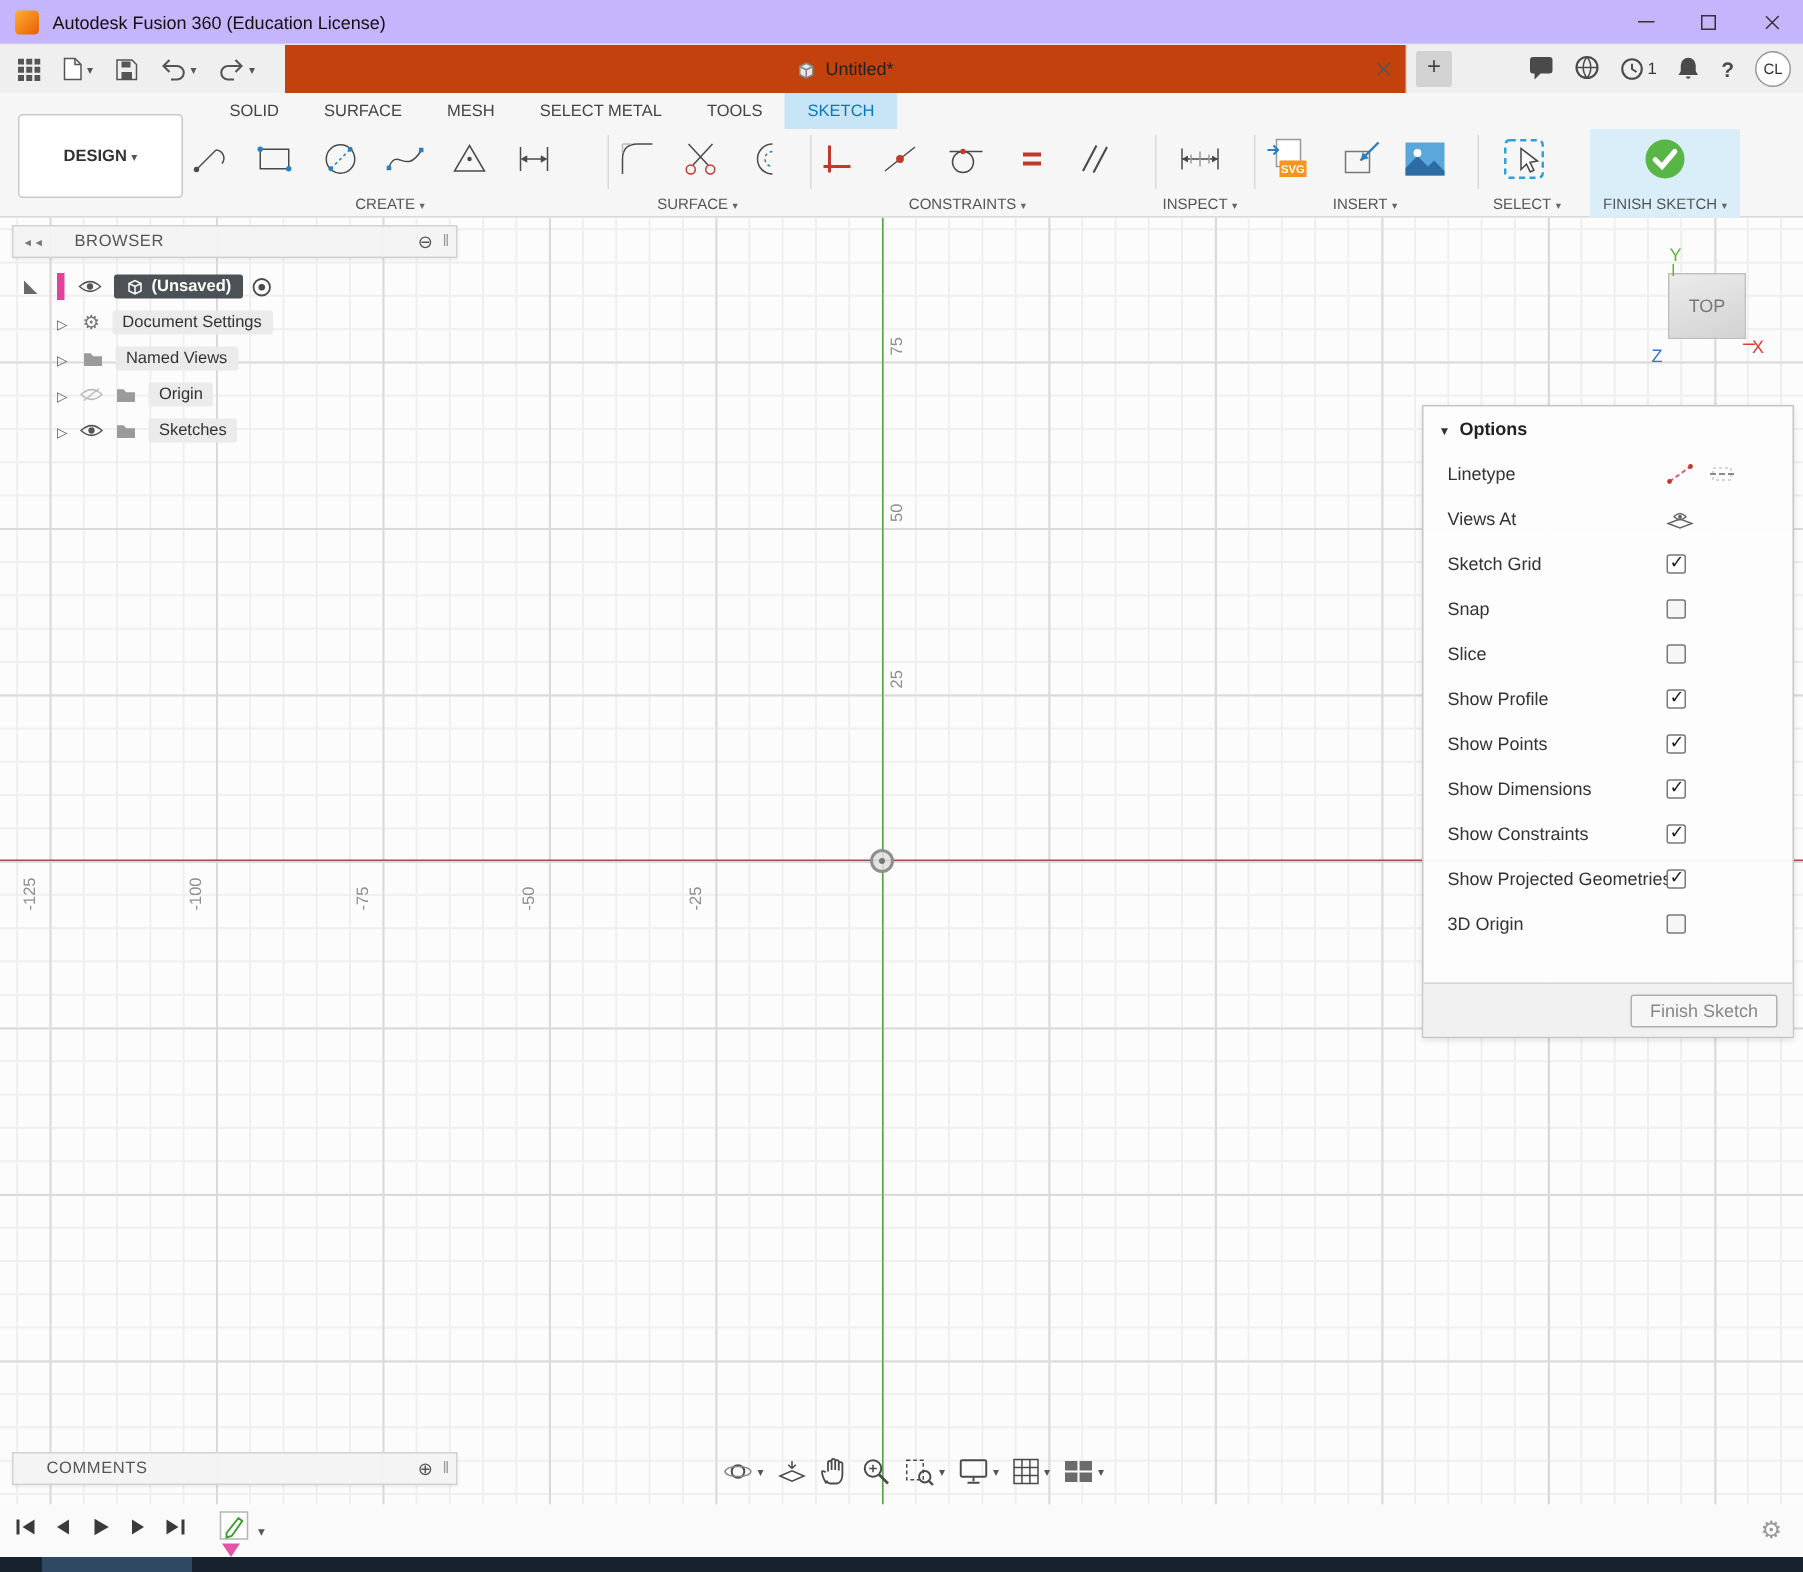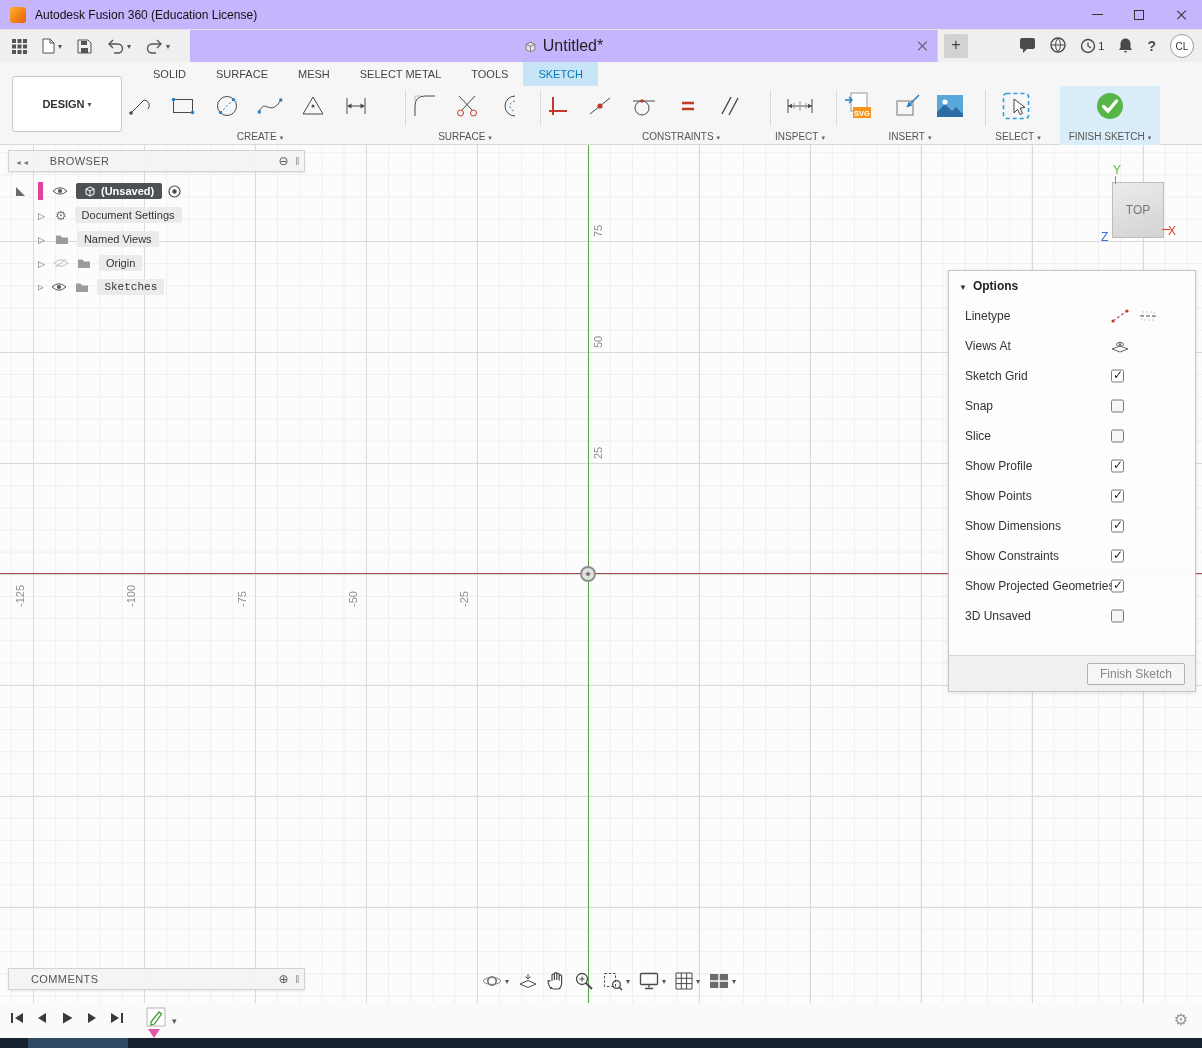--- a/index.html
+++ b/index.html
@@ -18,21 +18,21 @@
 .glyph-close{position:relative;width:11px;height:11px;}
 .glyph-close::before,.glyph-close::after{content:"";position:absolute;left:5px;top:0;width:1.4px;height:12px;background:#333;}
 .glyph-close::before{transform:rotate(45deg);}.glyph-close::after{transform:rotate(-45deg);}
 
 
 .qat{position:absolute;left:0;top:30px;width:100%;height:32px;background:#efefef;z-index:39;}
 .qat-left{position:absolute;left:6px;top:0;height:32px;display:flex;align-items:center;gap:3px;}
 .qbtn{height:26px;display:flex;align-items:center;justify-content:center;padding:0 6px;}
 .caret::after{content:"▾";font-size:8px;color:#555;margin-left:3px;}
 .tab-well{position:absolute;left:190px;top:0;width:748px;height:32px;background:#e2e2e2;}
-.doc-tab{position:absolute;left:0;top:0;right:0;height:32px;background:#c4b5fd;border-right:1px solid #cfcfcf;display:flex;align-items:center;justify-content:center;gap:6px;font-size:16px;color:#222;}
+.doc-tab{position:absolute;left:0;top:0;right:0;height:32px;background:#c2410c;border-right:1px solid #cfcfcf;display:flex;align-items:center;justify-content:center;gap:6px;font-size:12px;color:#222;}
 .tab-close{position:absolute;right:8px;top:10px;width:12px;height:12px;}
 .tab-close::before,.tab-close::after{content:"";position:absolute;left:5px;top:0;width:1.2px;height:12px;background:#555;}
 .tab-close::before{transform:rotate(45deg);}.tab-close::after{transform:rotate(-45deg);}
 .plus-btn{position:absolute;left:944px;top:4px;width:24px;height:24px;background:#d2d2d2;border-radius:2px;display:flex;align-items:center;justify-content:center;}
 .plus-btn::after{content:"+";font-size:16px;color:#444;margin-top:-2px;}
 .qat-right{position:absolute;right:8px;top:0;height:32px;display:flex;align-items:center;gap:14px;}
 .badge-num{font-size:11px;color:#333;margin-left:2px;}
 .help-glyph::after{content:"?";font-size:14px;font-weight:bold;color:#4a4a4a;}
 .avatar{width:24px;height:24px;border:1px solid #999;border-radius:50%;display:flex;align-items:center;justify-content:center;font-size:10px;color:#333;background:#fff;}
 
@@ -58,21 +58,21 @@
 background-size:111px 111px,111px 111px,22.2px 22.2px,22.2px 22.2px;
 background-position:33px 0px,0px 96px,10.8px 0px,0px 7.2px;}
 .x-axis{position:absolute;left:0;top:428px;width:100%;height:1px;background:#a84a4a;}
 .y-axis{position:absolute;left:588px;top:0;width:1px;height:100%;background:#58a24a;}
 .origin{position:absolute;left:580px;top:421px;width:16px;height:16px;border:2px solid #8f8f8f;border-radius:50%;background:rgba(225,225,225,.85);}
 .origin::after{content:"";position:absolute;left:4px;top:4px;width:4px;height:4px;border-radius:50%;background:#777;}
 .tick{position:absolute;font-size:11px;color:#8f8f8f;white-space:nowrap;transform:rotate(-90deg);transform-origin:left top;}
 
 
 .viewcube{position:absolute;left:1098px;top:162px;width:100px;height:84px;z-index:30;}
-.vc-face{position:absolute;left:14px;top:20px;width:52px;height:56px;background:linear-gradient(160deg,#ececec,#d2d2d2);border:1px solid #bdbdbd;display:flex;align-items:center;justify-content:center;font-size:12px;color:#787878;}
+.vc-face{position:absolute;left:14px;top:20px;width:52px;height:44px;background:linear-gradient(160deg,#ececec,#d2d2d2);border:1px solid #bdbdbd;display:flex;align-items:center;justify-content:center;font-size:12px;color:#787878;}
 .vc-y{position:absolute;left:15px;top:1px;color:#5eb73b;font-size:12px;}
 .vc-x{position:absolute;left:70px;top:62px;color:#e03b2f;font-size:12px;}
 .vc-z{position:absolute;left:3px;top:68px;color:#3a6fd8;font-size:12px;}
 .vc-gline{position:absolute;left:17px;top:14px;width:1px;height:8px;background:#5eb73b;}
 .vc-rline{position:absolute;left:64px;top:67px;width:8px;height:1px;background:#e03b2f;}
 
 
 .browser{position:absolute;left:8px;top:150px;width:297px;height:160px;z-index:31;}
 .panel-head{position:relative;height:22px;background:rgba(243,243,243,.95);border:1px solid #d2d2d2;display:flex;align-items:center;font-size:11px;color:#555;letter-spacing:.4px;box-shadow:0 1px 2px rgba(0,0,0,.08);}
 .collapse-gl::after{content:"◄◄";font-size:7px;color:#777;}
@@ -397,21 +397,21 @@
 
     <span class="ticon" style="left:1093px;">
         <svg width="32" height="32" viewBox="0 0 32 32">
           <circle cx="16" cy="16" r="13" fill="#58b647"></circle>
           <path d="M9.5 16.5 l4.5 4.5 8.5-10" stroke="#fff" stroke-width="3.4" fill="none" stroke-linecap="round"></path>
         </svg>
       </span>
 
     <span class="glabel" style="left:260px;">CREATE</span>
     <span class="glabel" style="left:465px;">SURFACE</span>
-    <span class="glabel" style="left:645px;margin-left:36px;">CONSTRAINTS</span>
+    <span class="glabel" style="left:645px;">CONSTRAINTS</span>
     <span class="glabel" style="left:800px;">INSPECT</span>
     <span class="glabel" style="left:910px;">INSERT</span>
     <span class="glabel" style="left:1018px;">SELECT</span>
     <span class="glabel" style="left:1110px;">FINISH SKETCH</span>
   </div>
 
   <div class="viewcube">
     <div class="vc-face">TOP</div>
     <span class="vc-y">Y</span>
     <span class="vc-x">X</span>
@@ -474,21 +474,21 @@
               <path d="M3 9 L13 1" stroke="#bcbcbc"></path>
             </svg>
           </span>
         <span style="margin-left:8px;display:flex;">
             <svg width="14" height="11" viewBox="0 0 14 11">
               <path d="M1 1.5 h4.5 l1.5 2 H13 v6.5 H1 Z" fill="#9b9b9b"></path>
             </svg>
           </span>
         <span class="chip" style="margin-left:8px;">Origin</span>
       </div>
-      <div class="brow" style="top:104px;font-family:Liberation Mono, monospace;">
+      <div class="brow" style="top:104px;">
         <span class="tri" style="margin-left:30px;"></span>
         <span style="margin-left:8px;display:flex;">
             <svg width="16" height="10" viewBox="0 0 16 10">
               <path d="M1 5 Q8 -1.5 15 5 Q8 11.5 1 5 Z" fill="none" stroke="#555"></path>
               <circle cx="8" cy="5" r="2.1" fill="#555"></circle>
             </svg>
           </span>
         <span style="margin-left:8px;display:flex;">
             <svg width="14" height="11" viewBox="0 0 14 11">
               <path d="M1 1.5 h4.5 l1.5 2 H13 v6.5 H1 Z" fill="#9b9b9b"></path>
@@ -577,21 +577,21 @@
           <span class="cb checked"></span>
         </span>
     </div>
     <div class="pal-row">
       <span>Show Projected Geometries</span>
       <span class="pal-ctrl">
           <span class="cb checked"></span>
         </span>
     </div>
     <div class="pal-row">
-      <span>3D Unsaved</span>
+      <span>3D Origin</span>
       <span class="pal-ctrl">
           <span class="cb"></span>
         </span>
     </div>
 
     <div class="pal-bottom">
       <button class="pal-finish">Finish Sketch</button>
     </div>
   </div>
 

